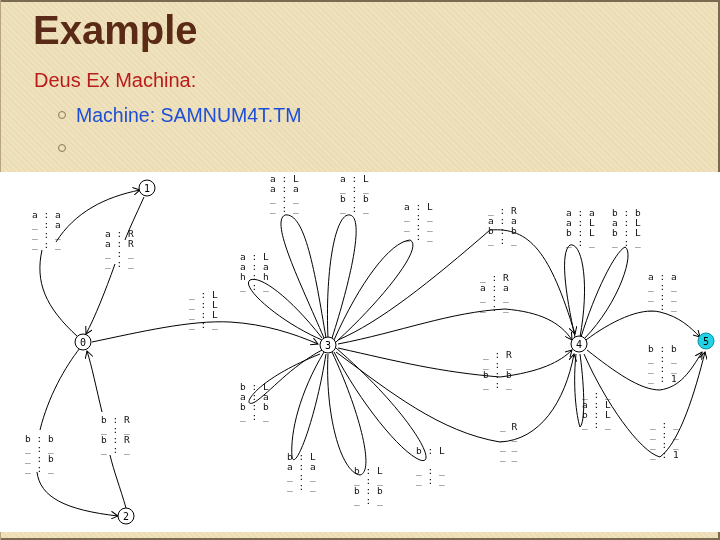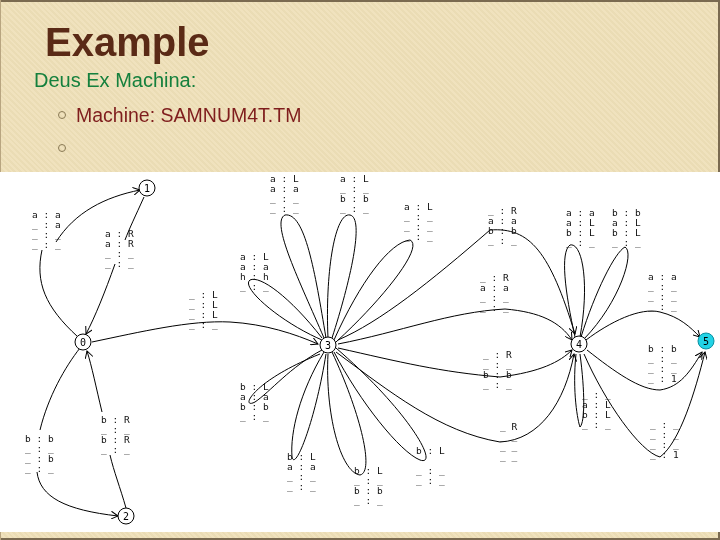--- a/index.html
+++ b/index.html
@@ -7,30 +7,30 @@
     width: 720px; height: 540px; overflow: hidden; position: relative;
     background: #efe0b8;
     background-image: repeating-linear-gradient(45deg, rgba(255,255,255,0.08) 0 2px, rgba(0,0,0,0.02) 2px 4px);
     font-family: "Liberation Sans", sans-serif;
   }
   .frame-top { position: absolute; left: 0; top: 0; width: 720px; height: 2px; background: #7a6a50; }
   .frame-right { position: absolute; right: 0; top: 0; width: 2px; height: 540px; background: #7a6a50; }
   .frame-bottom { position: absolute; left: 0; bottom: 0; width: 720px; height: 2px; background: #7a6a50; }
   .frame-left { position: absolute; left: 0; top: 0; width: 1px; height: 540px; background: #b8a580; }
   .title {
-    position: absolute; left: 33px; top: 10px; margin: 12px;
+    position: absolute; left: 33px; top: 10px; margin: 0;
     font-size: 40px; font-weight: bold; color: #5a2a16;
     letter-spacing: 0px; line-height: 1;
   }
   .sub {
     position: absolute; left: 34px; top: 70px;
-    font-size: 20px; color: #15803d; line-height: 1;
+    font-size: 20px; color: #b91c1c; line-height: 1;
   }
   .bullets { position: absolute; left: 58px; top: 103px; margin: 0; padding: 0; list-style: none; }
-  .bullets li { font-size: 19.5px; color: #7f1d1d; height: 33px; line-height: 24px; }
+  .bullets li { font-size: 19.5px; color: #1d4ed8; height: 33px; line-height: 24px; }
   .bullets .dot { display: inline-block; width: 6px; height: 6px; border: 1px solid #8a7a55; border-radius: 50%; margin-right: 10px; vertical-align: middle; position: relative; top: -2px; }
   .diagram {
     position: absolute; left: 0; top: 172px; width: 720px; height: 360px;
     background: #ffffff;
   }
   .diagram svg { display: block; }
   .lbl { font-family: "DejaVu Sans Mono", monospace; font-size: 9.5px; fill: #111; }
   .edge { fill: none; stroke: #000; stroke-width: 1; }
   .node { fill: #fff; stroke: #000; stroke-width: 1; }
   .node-final { fill: #22d3e6; stroke: #0a8fa0; stroke-width: 1; }

